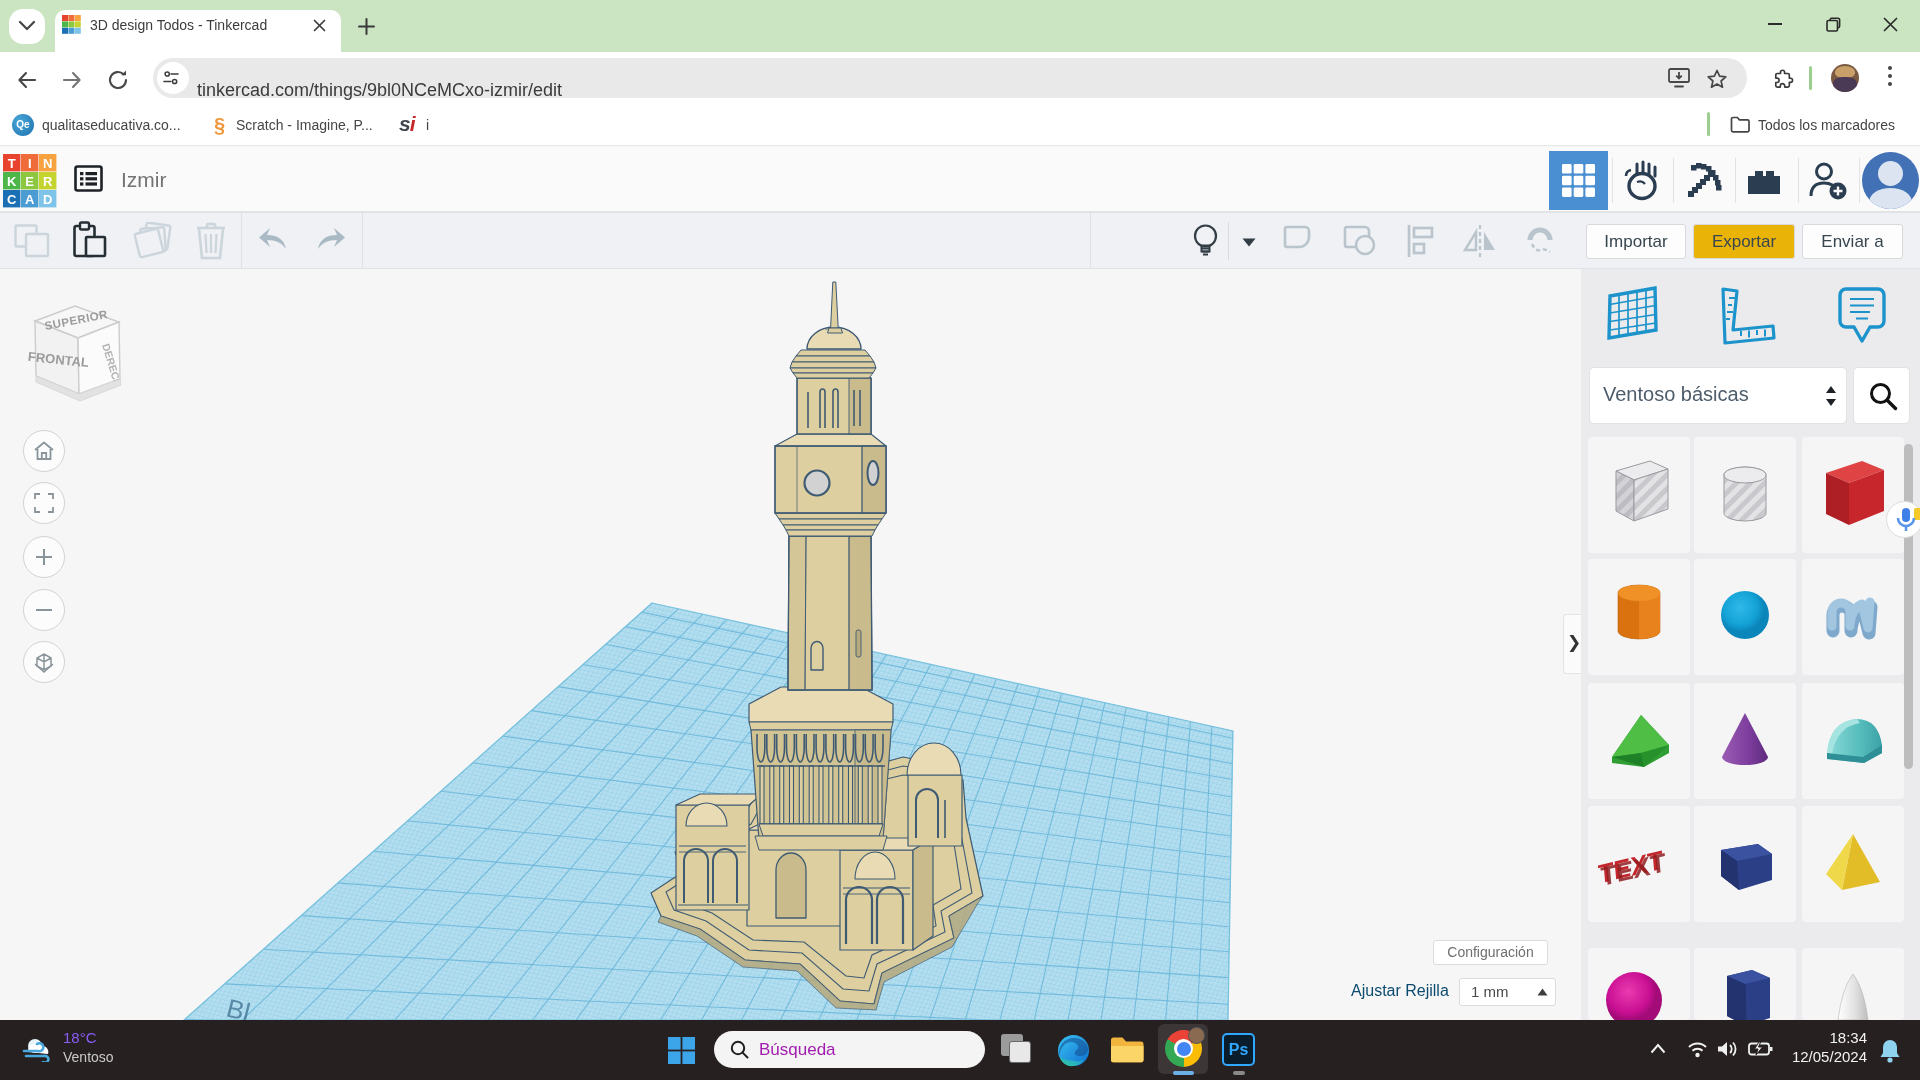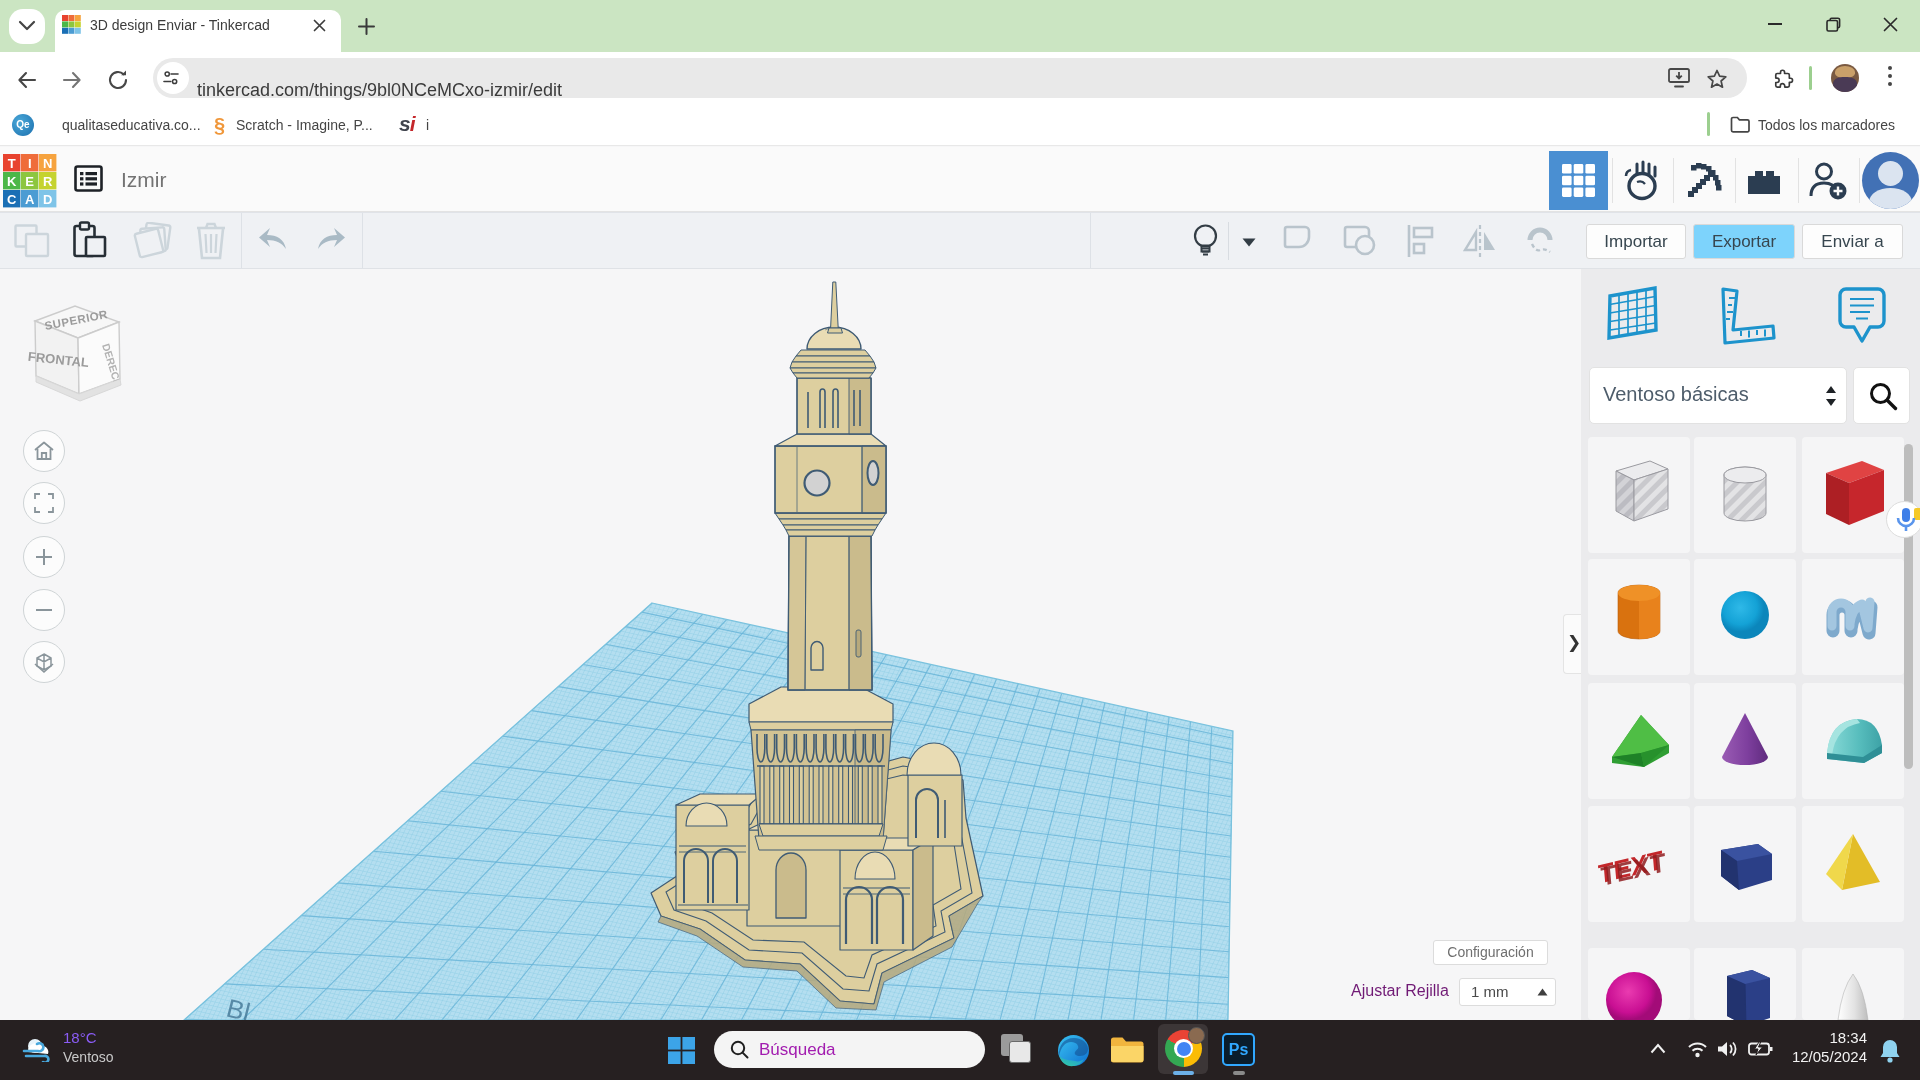--- a/index.html
+++ b/index.html
@@ -21,21 +21,21 @@
         <rect x="0.0" y="0.0" width="6" height="6" fill="#e8432f"></rect>
         <rect x="6.4" y="0.0" width="6" height="6" fill="#ef6c3a"></rect>
         <rect x="12.8" y="0.0" width="6" height="6" fill="#f6a33f"></rect>
         <rect x="0.0" y="6.4" width="6" height="6" fill="#4cb748"></rect>
         <rect x="6.4" y="6.4" width="6" height="6" fill="#8dc63f"></rect>
         <rect x="12.8" y="6.4" width="6" height="6" fill="#c5d32f"></rect>
         <rect x="0.0" y="12.8" width="6" height="6" fill="#1a6fb5"></rect>
         <rect x="6.4" y="12.8" width="6" height="6" fill="#4b9cd3"></rect>
         <rect x="12.8" y="12.8" width="6" height="6" fill="#7ec4e8"></rect>
       </svg></div>
-  <div class="abs" style="left:90px;top:17px;width:210px;height:18px;font-size:14px;color:#3c3c3c;white-space:nowrap;overflow:hidden;">3D design Enviar - Tinkercad</div>
+  <div class="abs" style="left:90px;top:17px;width:210px;height:18px;font-size:14px;color:#3c3c3c;white-space:nowrap;overflow:hidden;">3D design Todos - Tinkercad</div>
   <svg class="abs" style="left:313px;top:19px" width="13" height="13" viewBox="0 0 13 13">
       <path d="M1.5 1.5 L11.5 11.5 M11.5 1.5 L1.5 11.5" stroke="#3c3c3c" stroke-width="1.7" stroke-linecap="round"></path>
     </svg>
   <svg class="abs" style="left:358px;top:18px" width="17" height="17" viewBox="0 0 17 17">
       <path d="M8.5 1 V16 M1 8.5 H16" stroke="#3a3a3a" stroke-width="2" stroke-linecap="round"></path>
     </svg>
 
   <svg class="abs" style="left:1768px;top:23px" width="14" height="2" viewBox="0 0 14 2">
       <rect width="14" height="2" fill="#2a2a2a"></rect>
     </svg>
@@ -83,21 +83,21 @@
   <div class="abs" style="left:1831px;top:64px;width:28px;height:28px;border-radius:14px;background:#7a5a42;overflow:hidden;">
      <div class="abs" style="left:4px;top:2px;width:20px;height:12px;background:#c9a06a;border-radius:50% 50% 40% 40%;"></div>
      <div class="abs" style="left:2px;top:13px;width:24px;height:15px;background:#4a3a55;border-radius:40% 40% 0 0;"></div>
   </div>
   <div class="abs" style="left:1888px;top:66px;width:4px;height:4px;background:#454545;border-radius:2px;"></div>
   <div class="abs" style="left:1888px;top:74px;width:4px;height:4px;background:#454545;border-radius:2px;"></div>
   <div class="abs" style="left:1888px;top:82px;width:4px;height:4px;background:#454545;border-radius:2px;"></div>
 
   <div class="abs" id="bookmarks" style="left:0;top:103px;width:1920px;height:43px;background:#ffffff;border-bottom:1px solid #e8e8e8;"></div>
   <div class="abs" style="left:12px;top:114px;width:22px;height:22px;border-radius:11px;background:radial-gradient(circle at 35% 35%, #4aa8d8, #1b6fae);color:#fff;font-size:10px;font-weight:bold;text-align:center;line-height:22px;">Qe</div>
-  <div class="abs" style="left:42px;top:117px;font-size:14px;color:#454545;margin-left:20px;">qualitaseducativa.co...</div>
+  <div class="abs" style="left:42px;top:117px;font-size:14px;color:#454545;">qualitaseducativa.co...</div>
   <div class="abs" style="left:214px;top:114px;width:16px;height:22px;color:#f0973a;font-weight:bold;font-size:20px;line-height:22px;">§</div>
   <div class="abs" style="left:236px;top:117px;font-size:14px;color:#454545;">Scratch - Imagine, P...</div>
   <div class="abs" style="left:399px;top:112px;font-size:21px;font-weight:bold;color:#41454e;font-style:italic;letter-spacing:-1px;">s<span style="color:#c4262a">i</span></div>
   <div class="abs" style="left:426px;top:117px;font-size:14px;color:#454545;">i</div>
   <div class="abs" style="left:1707px;top:112px;width:3px;height:24px;background:#9ccf8f;border-radius:2px;"></div>
   <svg class="abs" style="left:1730px;top:115px" width="20" height="18" viewBox="0 0 20 18">
       <path d="M1.5 4 a1.5 1.5 0 0 1 1.5 -1.5 h4.4 l2 2.3 h8.1 a1.5 1.5 0 0 1 1.5 1.5 v9 a1.5 1.5 0 0 1 -1.5 1.5 h-14.5 a1.5 1.5 0 0 1 -1.5 -1.5 Z" fill="none" stroke="#454545" stroke-width="1.7"></path>
     </svg>
   <div class="abs" style="left:1758px;top:117px;font-size:14px;color:#454545;">Todos los marcadores</div>
 
@@ -250,21 +250,21 @@
       <path d="M13 8 V26 H2 Z" fill="none" stroke="#b9c4cc" stroke-width="2.4"></path>
       <path d="M21 8 V26 H32 Z" fill="#b9c4cc"></path>
     </svg>
 
   <svg class="abs" style="left:1522px;top:224px" width="36" height="36" viewBox="0 0 36 36">
       <path d="M8 16 a10 10 0 0 1 20 0" fill="none" stroke="#b9c4cc" stroke-width="5"></path>
       <path d="M10 20 q4 8 8 6 q5 -2 10 2" fill="none" stroke="#b9c4cc" stroke-width="2.4" stroke-dasharray="4 3"></path>
     </svg>
 
   <div class="abs" style="left:1586px;top:224px;width:100px;height:35px;background:#fdfdfd;border:1px solid #d9d9d9;border-radius:3px;text-align:center;line-height:33px;font-size:17px;color:#37464f;">Importar</div>
-  <div class="abs" style="left:1693px;top:224px;width:102px;height:35px;background:#7dd3fc;border:1px solid #d9d9d9;border-radius:3px;text-align:center;line-height:33px;font-size:17px;color:#37464f;">Exportar</div>
+  <div class="abs" style="left:1693px;top:224px;width:102px;height:35px;background:#eab308;border:1px solid #d9d9d9;border-radius:3px;text-align:center;line-height:33px;font-size:17px;color:#37464f;">Exportar</div>
   <div class="abs" style="left:1802px;top:224px;width:101px;height:35px;background:#fdfdfd;border:1px solid #d9d9d9;border-radius:3px;text-align:center;line-height:33px;font-size:17px;color:#37464f;">Enviar a</div>
 
   <div class="abs" id="viewport" style="left:0;top:269px;width:1581px;height:751px;background:#f6f6f7;overflow:hidden;">
     <svg class="abs" style="left:0;top:0" width="1581" height="751" viewBox="0 0 1581 751" id="scene">
         <defs>
           <clipPath id="gclip">
             <polygon points="652.0,334.0 1233.0,462.0 1228.0,751.0 184.0,751.0"></polygon>
           </clipPath>
           <pattern id="fineA" width="1" height="1" patternUnits="userSpaceOnUse" patternTransform="matrix(4.1993,0.9251,-1.7928,3.9084,652,334)">
             <rect width="1" height="1" fill="none"></rect>
@@ -451,21 +451,21 @@
   <svg class="abs" style="left:34px;top:600px" width="20" height="20" viewBox="0 0 20 20">
       <path d="M2 10 H18" stroke="#8a959b" stroke-width="2"></path>
     </svg>
   <div class="abs" style="left:23px;top:641px;width:42px;height:42px;border:1px solid #cfd4d6;border-radius:50%;background:#fcfcfc;"></div>
   <svg class="abs" style="left:33px;top:651px" width="22" height="22" viewBox="0 0 22 22">
       <path d="M11 3 L18 7 V15 L11 19 L4 15 V7 Z M11 3 V11 M4 7 L11 11 L18 7 M11 19 V11" fill="none" stroke="#8a959b" stroke-width="1.5"></path>
       <path d="M2 13 L11 21 L20 13" fill="none" stroke="#8a959b" stroke-width="1.5"></path>
     </svg>
 
   <div class="abs" style="left:1433px;top:940px;width:115px;height:25px;background:#fff;border:1px solid #dcdcdc;border-radius:3px;text-align:center;line-height:23px;font-size:14px;color:#6f6f6f;">Configuración</div>
-  <div class="abs" style="left:1351px;top:982px;font-size:16px;color:#701a75;">Ajustar Rejilla</div>
+  <div class="abs" style="left:1351px;top:982px;font-size:16px;color:#0c4a6e;">Ajustar Rejilla</div>
   <div class="abs" style="left:1459px;top:978px;width:97px;height:28px;background:#fff;border:1px solid #dcdcdc;border-radius:3px;"></div>
   <div class="abs" style="left:1471px;top:983px;font-size:15px;color:#4a4a4a;">1 mm</div>
   <svg class="abs" style="left:1537px;top:988px" width="11" height="8" viewBox="0 0 11 8">
       <path d="M0.5 7.5 L5.5 0.5 L10.5 7.5 Z" fill="#3f3f3f"></path>
     </svg>
 
   <div class="abs" style="left:1563px;top:614px;width:18px;height:60px;background:#fbfbfb;border:1px solid #e4e4e4;border-right:none;border-radius:4px 0 0 4px;"></div>
   <div class="abs" style="left:1567px;top:632px;font-size:17px;color:#333;">❯</div>
 
   <div class="abs" id="rpanel" style="left:1581px;top:269px;width:339px;height:751px;background:#ebebed;"></div>

